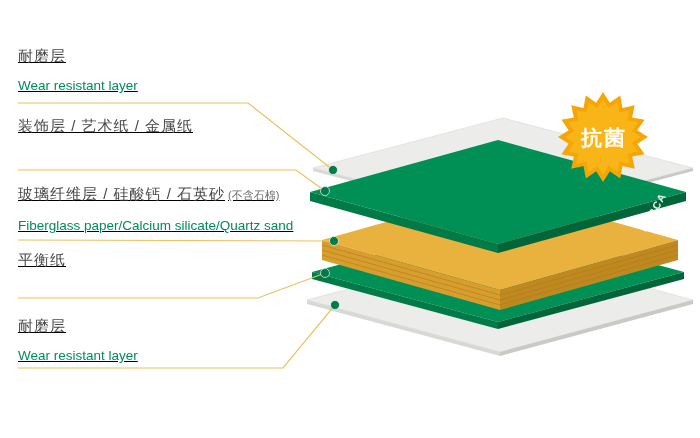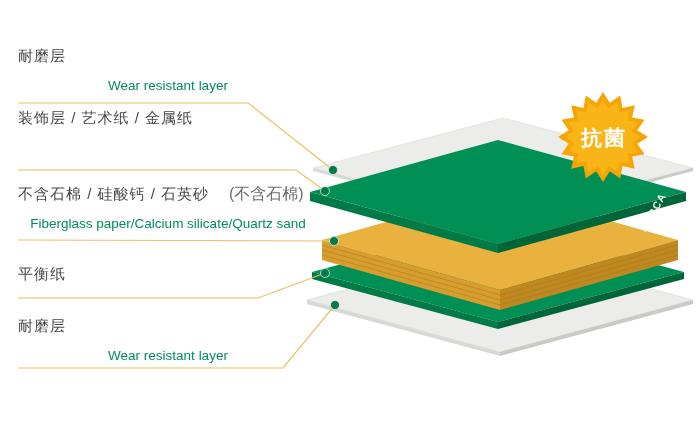--- a/index.html
+++ b/index.html
@@ -14,42 +14,42 @@
   }
   .stack-svg {
     position: absolute;
     left: 0; top: 0;
     width: 700px; height: 438px;
   }
   .label-block {
     position: absolute;
     left: 18px;
     width: 300px;
+    text-decoration: underline;
   }
   .label-zh {
     font-size: 15px;
     font-weight: 500;
     color: #474747;
     letter-spacing: 1px;
     margin: 0 0 13px 0;
     line-height: 19px;
     white-space: nowrap;
   }
   .label-zh .note {
-    font-size: 16px;
+    font-size: 11px;
     color: #6b6b6b;
     letter-spacing: 0;
-    margin-left: 20px;
+    margin-left: 3px;
   }
   .label-en {
     font-size: 13.5px;
     color: #008a5f;
     line-height: 16px;
     white-space: nowrap;
-    text-align: center;
   }
   .badge-text {
     font-size: 21px;
     font-weight: bold;
     letter-spacing: 2px;
   }
   .brand-text {
     font-size: 10.5px;
     font-weight: bold;
     letter-spacing: 1px;
@@ -117,30 +117,30 @@
       <polygon transform="translate(603 137) scale(0.84) translate(-603 -137)" points="648,137 637.3,143.8 644.6,154.2 632.1,156.5 634.8,168.8 622.5,166.1 620.2,178.6 609.8,171.3 603,182 596.2,171.3 585.8,178.6 583.5,166.1 571.2,168.8 573.9,156.5 561.4,154.2 568.7,143.8 558,137 568.7,130.2 561.4,119.8 573.9,117.5 571.2,105.2 583.5,107.9 585.8,95.4 596.2,102.7 603,92 609.8,102.7 620.2,95.4 622.5,107.9 634.8,105.2 632.1,117.5 644.6,119.8 637.3,130.2" fill="#f9b517"></polygon>
       <text class="badge-text" x="604" y="145" text-anchor="middle" fill="#ffffff">抗菌</text>
     </g>
   </svg>
 
   <div class="label-block" style="top:46px">
     <div class="label-zh">耐磨层</div>
     <div class="label-en">Wear resistant layer</div>
   </div>
 
-  <div class="label-block" style="top:108px">
+  <div class="label-block" style="top:116px">
     <div class="label-zh">装饰层 / 艺术纸 / 金属纸</div>
   </div>
 
   <div class="label-block" style="top:184px">
-    <div class="label-zh"><span>不含石棉 / 硅酸钙 / 石英砂</span><span class="note">(不含石棉)</span></div>
+    <div class="label-zh"><span>玻璃纤维层 / 硅酸钙 / 石英砂</span><span class="note">(不含石棉)</span></div>
     <div class="label-en">Fiberglass paper/Calcium silicate/Quartz sand</div>
   </div>
 
-  <div class="label-block" style="top:264px">
+  <div class="label-block" style="top:250px">
     <div class="label-zh">平衡纸</div>
   </div>
 
   <div class="label-block" style="top:316px">
     <div class="label-zh">耐磨层</div>
     <div class="label-en">Wear resistant layer</div>
   </div>
 
 </div>
 

